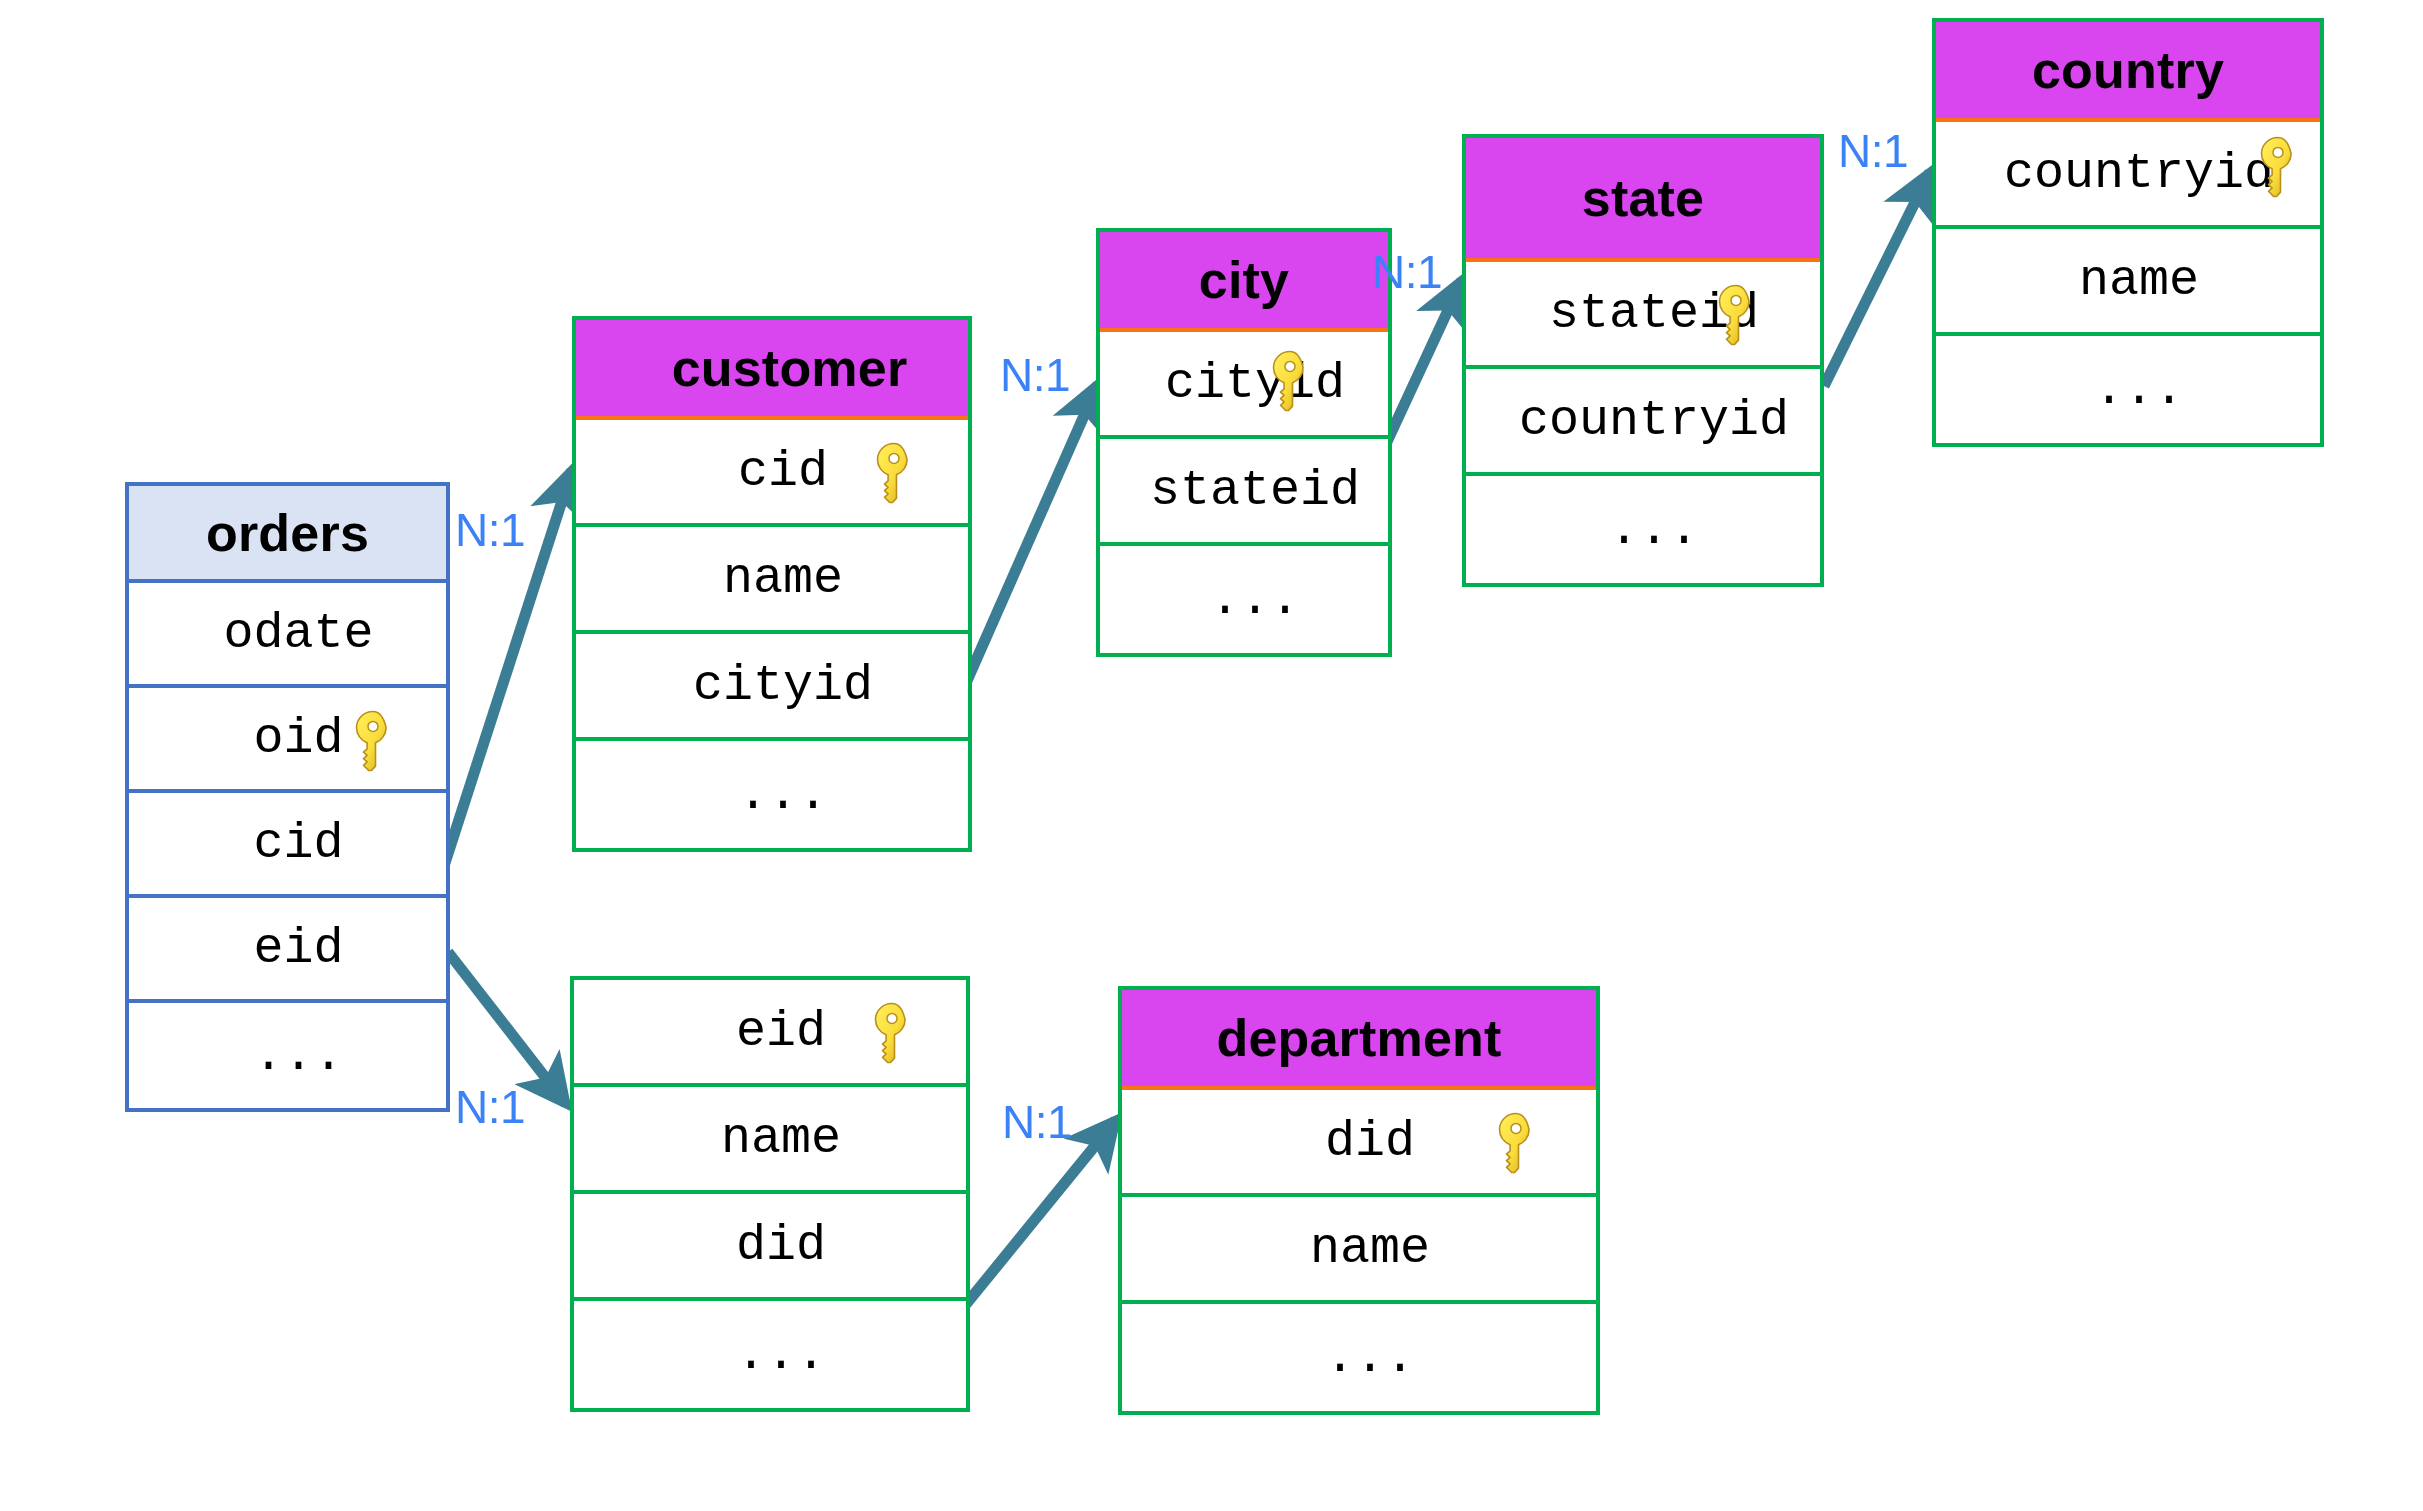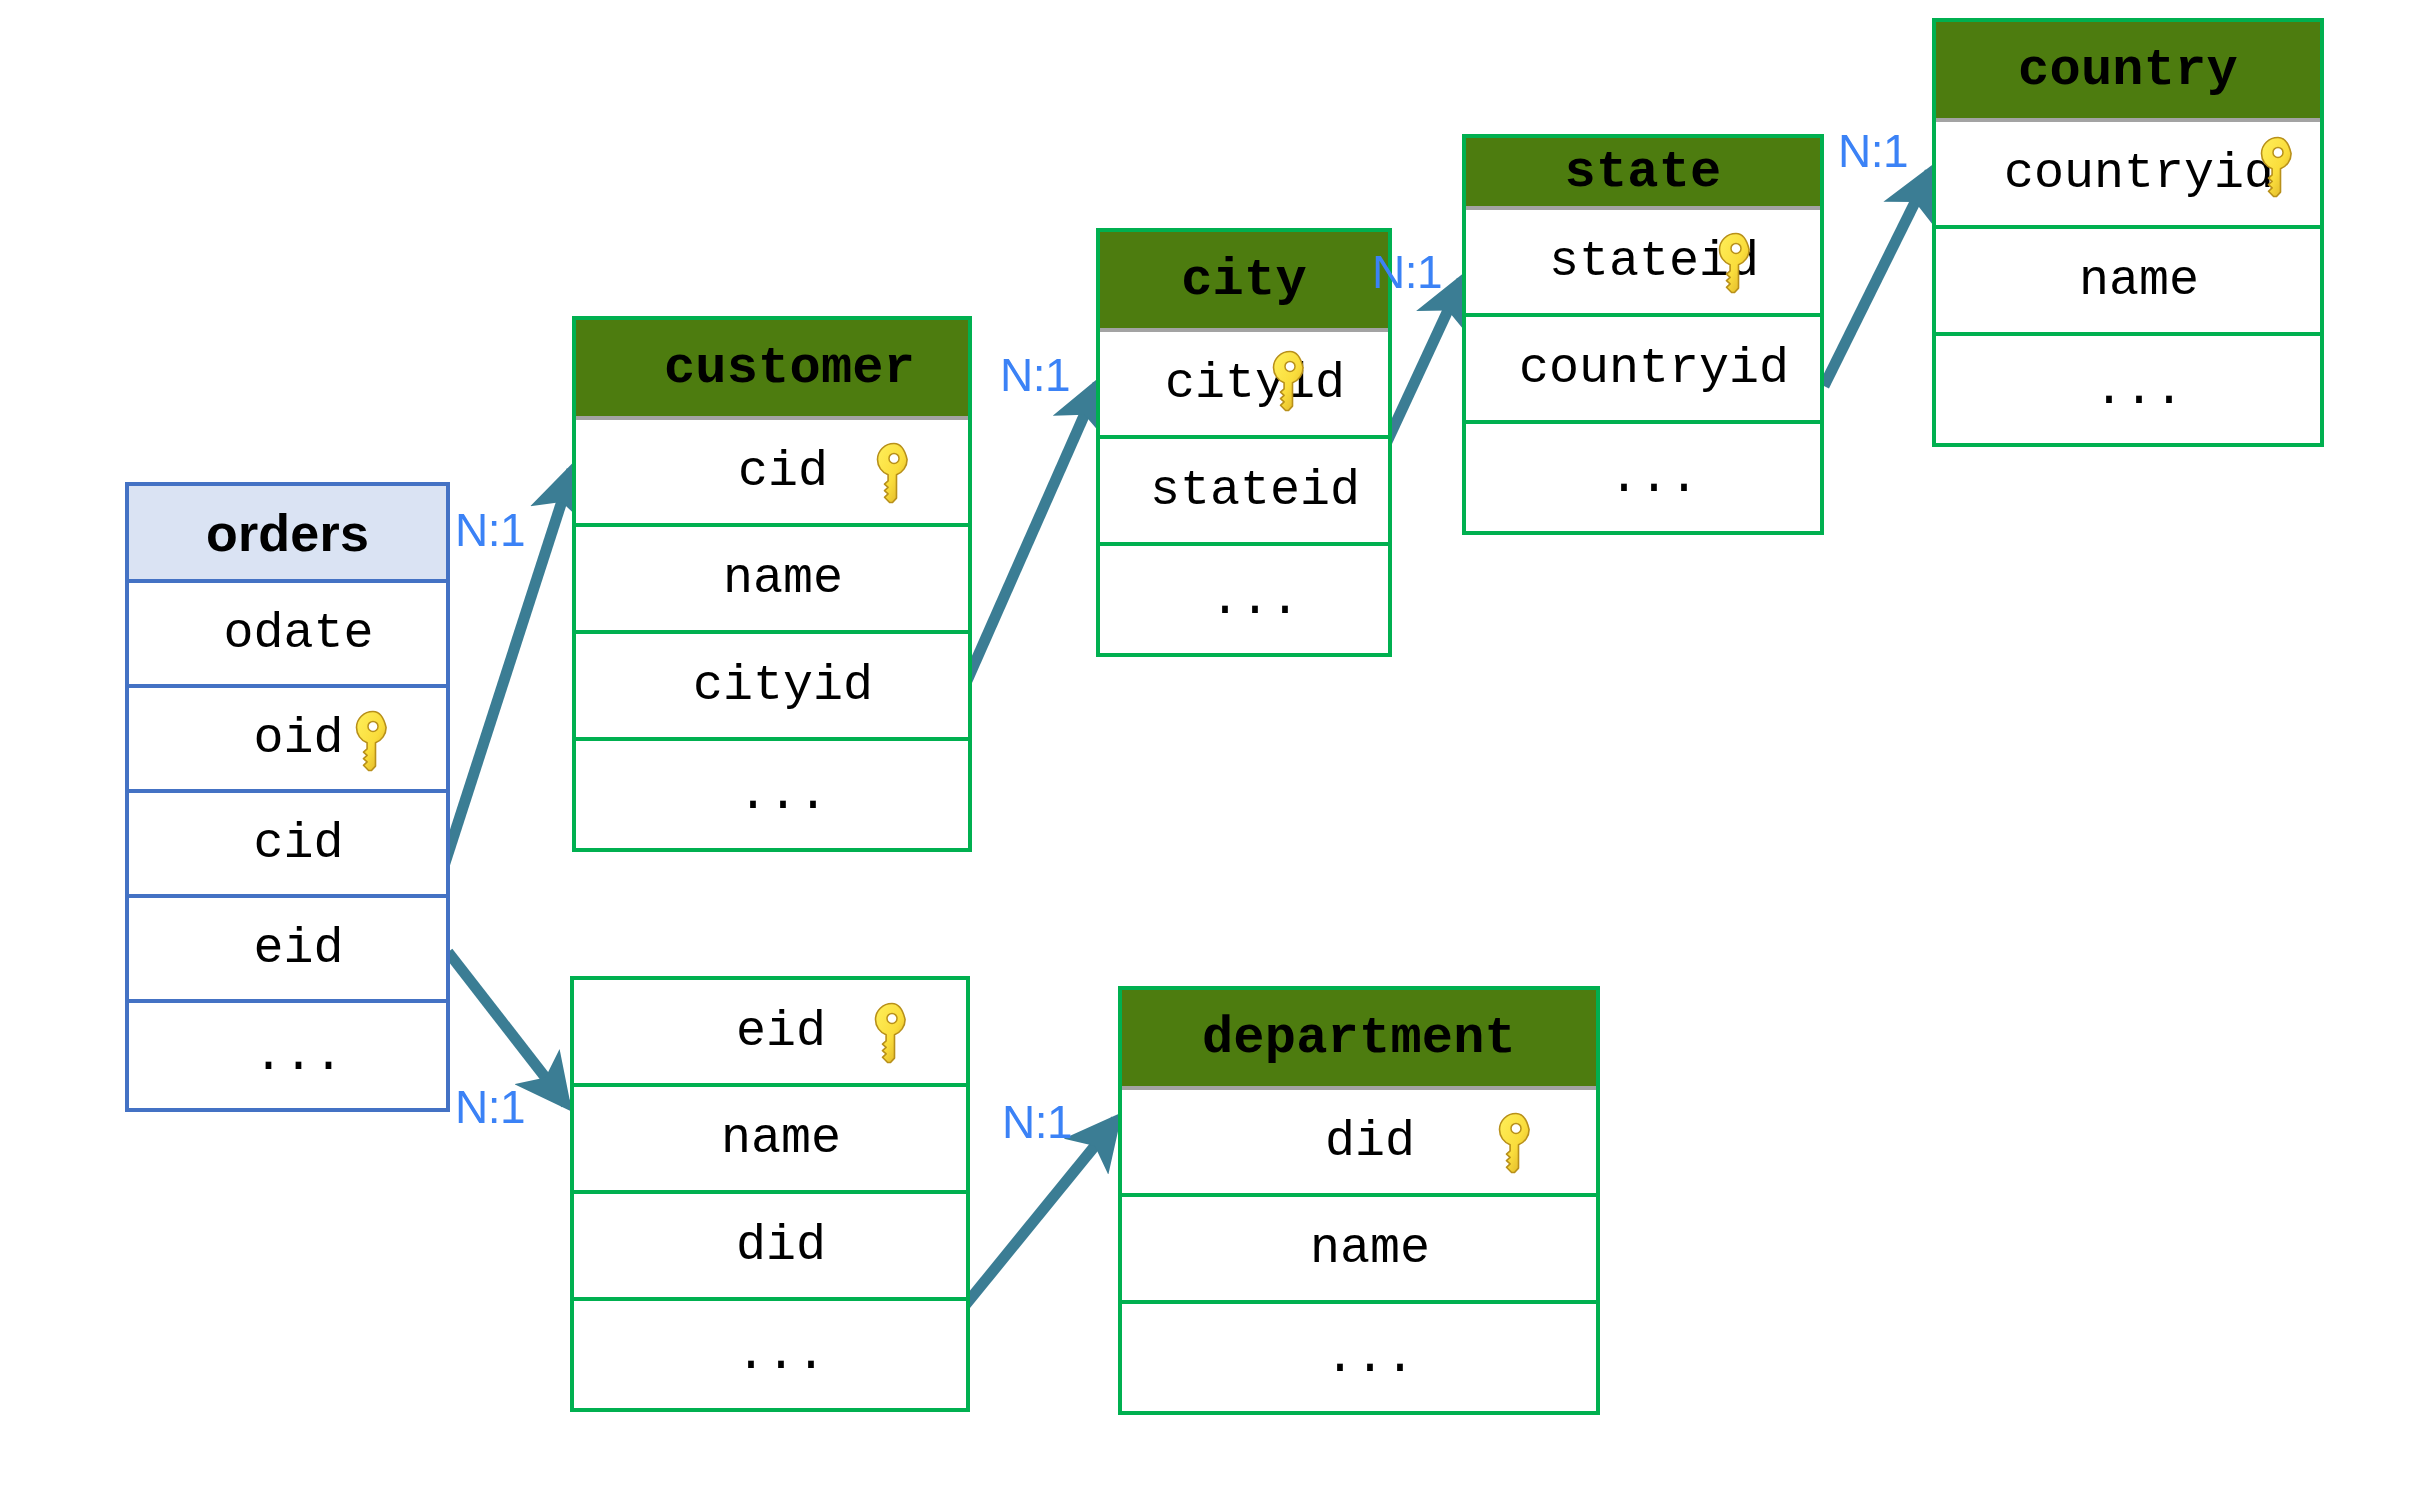--- a/index.html
+++ b/index.html
@@ -42,23 +42,22 @@
     justify-content: center;
     font-family: Liberation Mono, monospace;
   }
   .entity .lbl {
     white-space: nowrap;
   }
 
   
   .entity.green { border: 4px solid #00b050; }
   .entity.green .hdr {
-    background: #4d7c0f;
-    border-bottom: 4px solid #a3a3a3;
-    font-family: Liberation Mono, monospace;
+    background: #d946ef;
+    border-bottom: 4px solid #f97316;
   }
   .entity.green .row { border-bottom: 4px solid #00b050; }
   .entity.green .row.last { border-bottom: none; }
 
   
   .entity.blue { border: 4px solid #4472c4; }
   .entity.blue .hdr {
     background: #dae3f3;
     border-bottom: 4px solid #4472c4;
   }
@@ -198,21 +197,21 @@
           </span>
         </div>
         <div class="row" style="height: 107px; font-size: 50px; padding-left: 22px;">
           <span class="lbl">stateid</span>
         </div>
         <div class="row last" style="height: 107px; font-size: 50px; padding-left: 22px;">
           <span class="lbl">...</span>
         </div>
       </div>
       <div class="entity green" style="left: 1462px; top: 134px; width: 362px;">
-        <div class="hdr" style="height: 72px; font-size: 52px;">
+        <div class="hdr" style="height: 124px; font-size: 52px;">
           <span class="lbl">state</span>
         </div>
         <div class="row" style="height: 107px; font-size: 50px; padding-left: 22px;">
           <span class="lbl">stateid</span>
           <span class="keyicon" style="left: 248px; top: 22px;">
             <svg viewBox="0 0 44 62" xmlns="http://www.w3.org/2000/svg">
               <defs>
                 <linearGradient id="kg" x1="0" y1="0" x2="1" y2="1">
                   <stop offset="0%" stop-color="#ffef5a"></stop>
                   <stop offset="55%" stop-color="#fadd3c"></stop>

